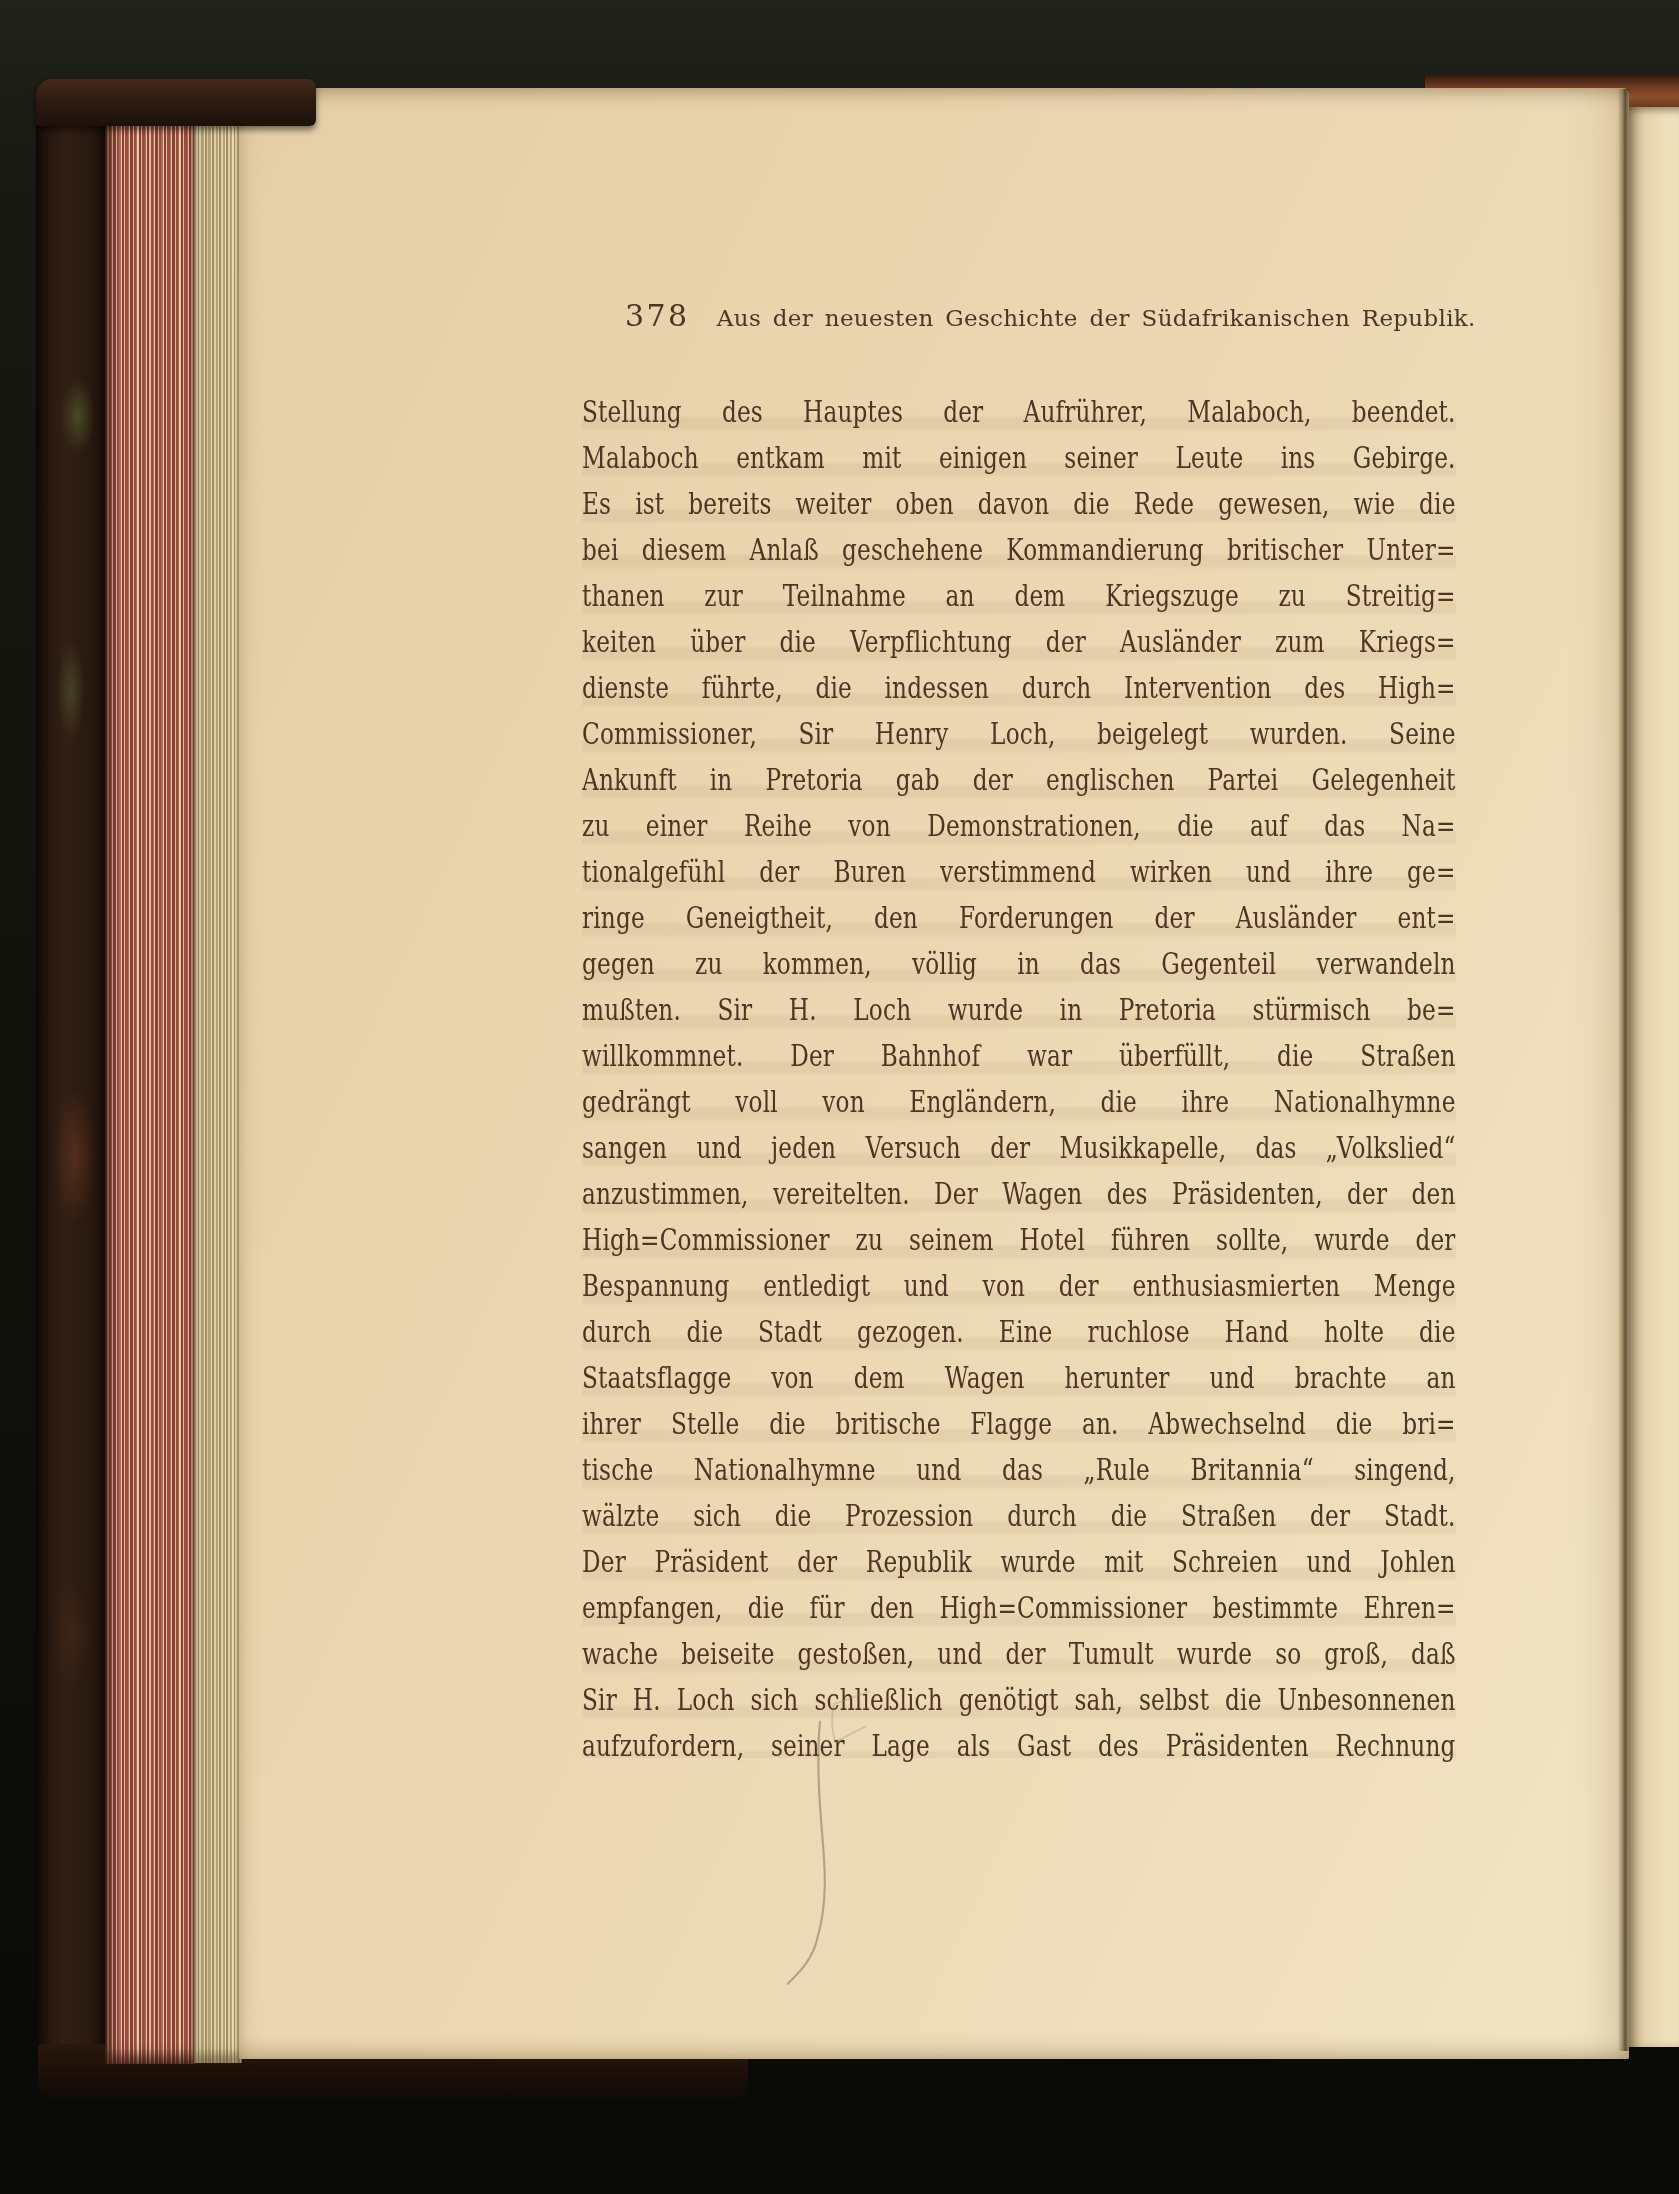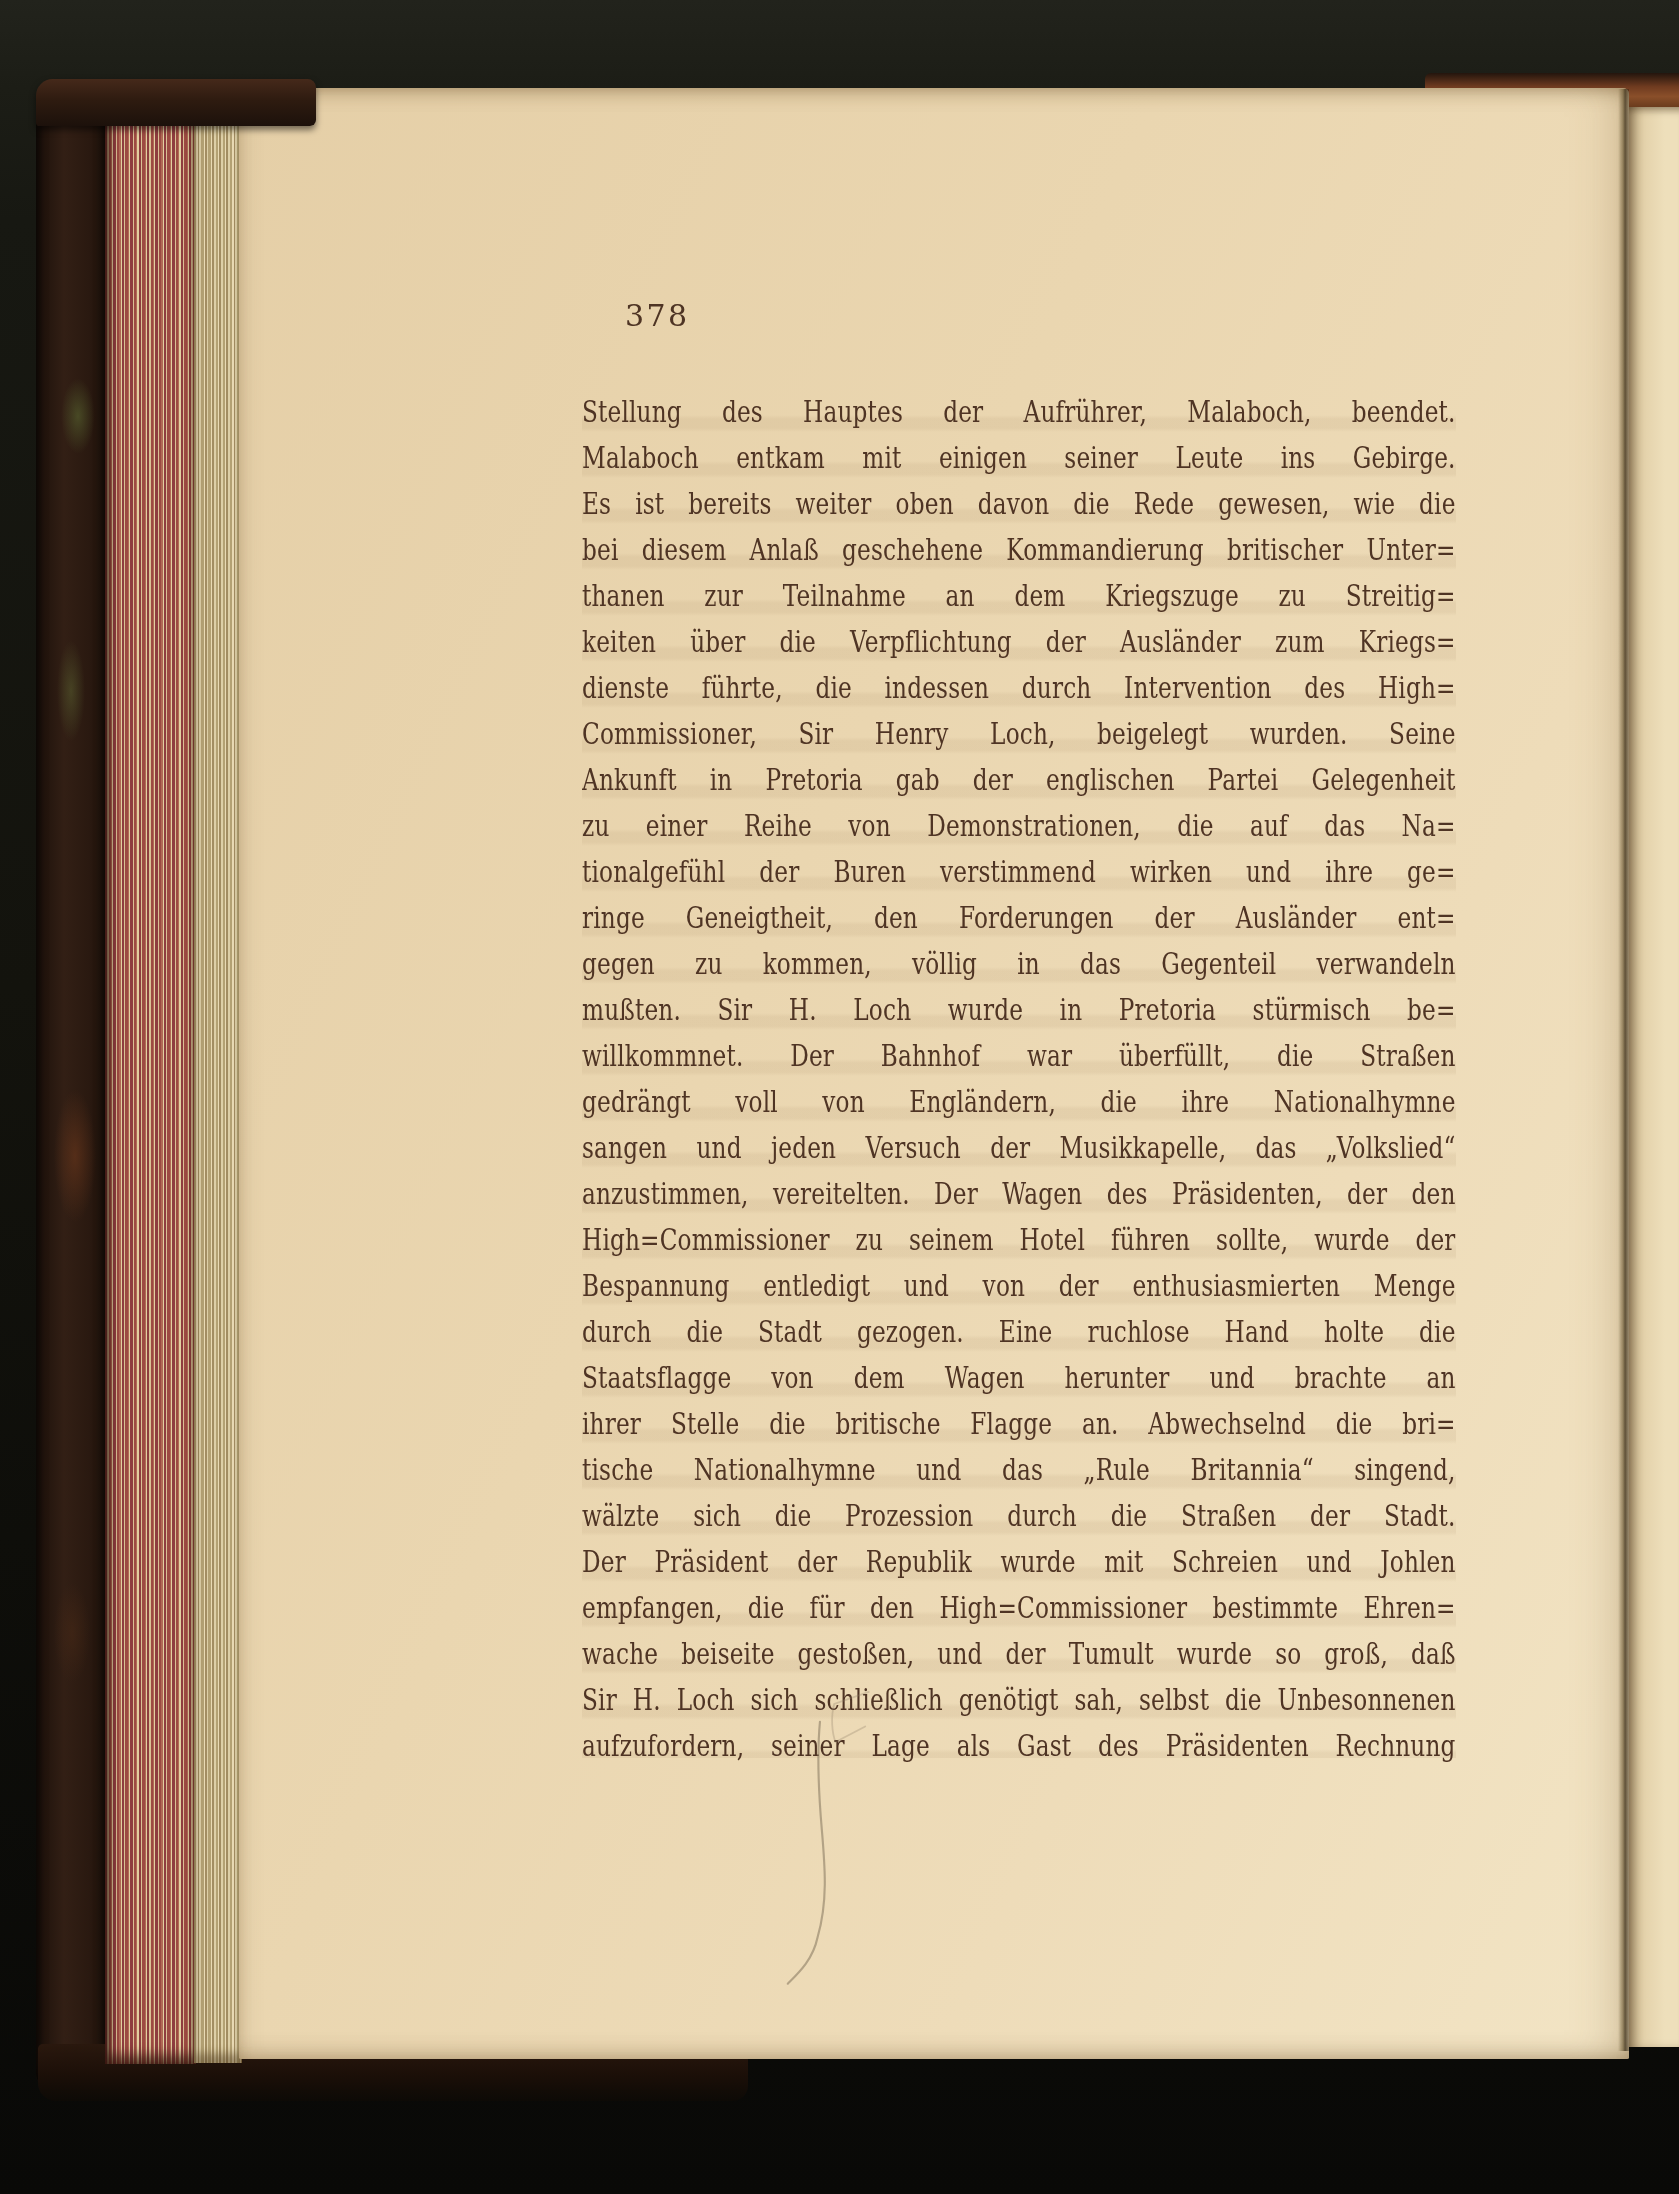--- a/index.html
+++ b/index.html
@@ -74,20 +74,21 @@
   <div class="edge-red"></div>
   <div class="edge-tan"></div>
   <div class="rust-strip"></div>
 
   <div class="page">
     <div class="page-inner">
       <div class="showthrough"></div>
 
       <div class="header">
         <span class="pagenum">378</span>
+        <span class="runtitle">Aus der neuesten Geschichte der Südafrikanischen Republik.</span>
       </div>
 
       <div class="body">
         <div class="bl">Stellung des Hauptes der Aufrührer, Malaboch, beendet.</div>
         <div class="bl">Malaboch entkam mit einigen seiner Leute ins Gebirge.</div>
         <div class="bl">Es ist bereits weiter oben davon die Rede gewesen, wie die</div>
         <div class="bl">bei diesem Anlaß geschehene Kommandierung britischer Unter=</div>
         <div class="bl">thanen zur Teilnahme an dem Kriegszuge zu Streitig=</div>
         <div class="bl">keiten über die Verpflichtung der Ausländer zum Kriegs=</div>
         <div class="bl">dienste führte, die indessen durch Intervention des High=</div>

